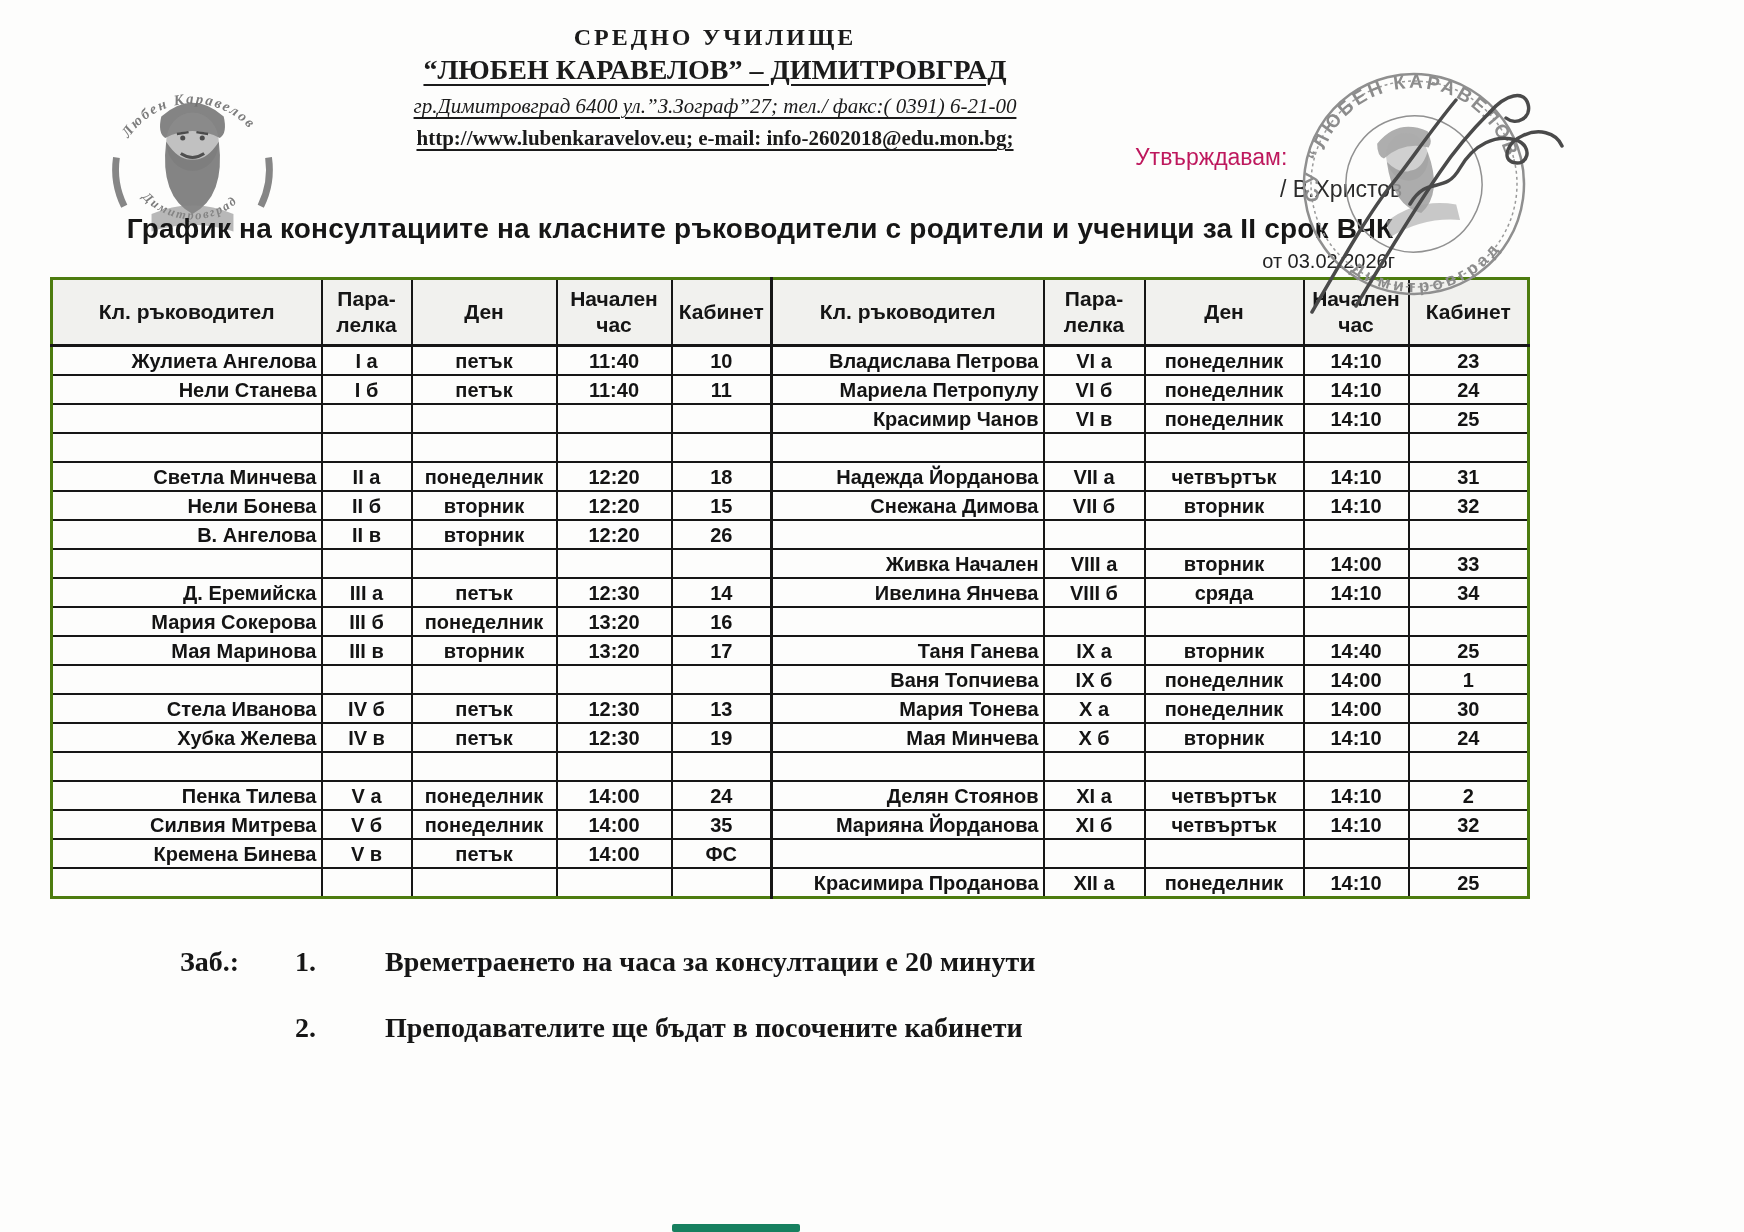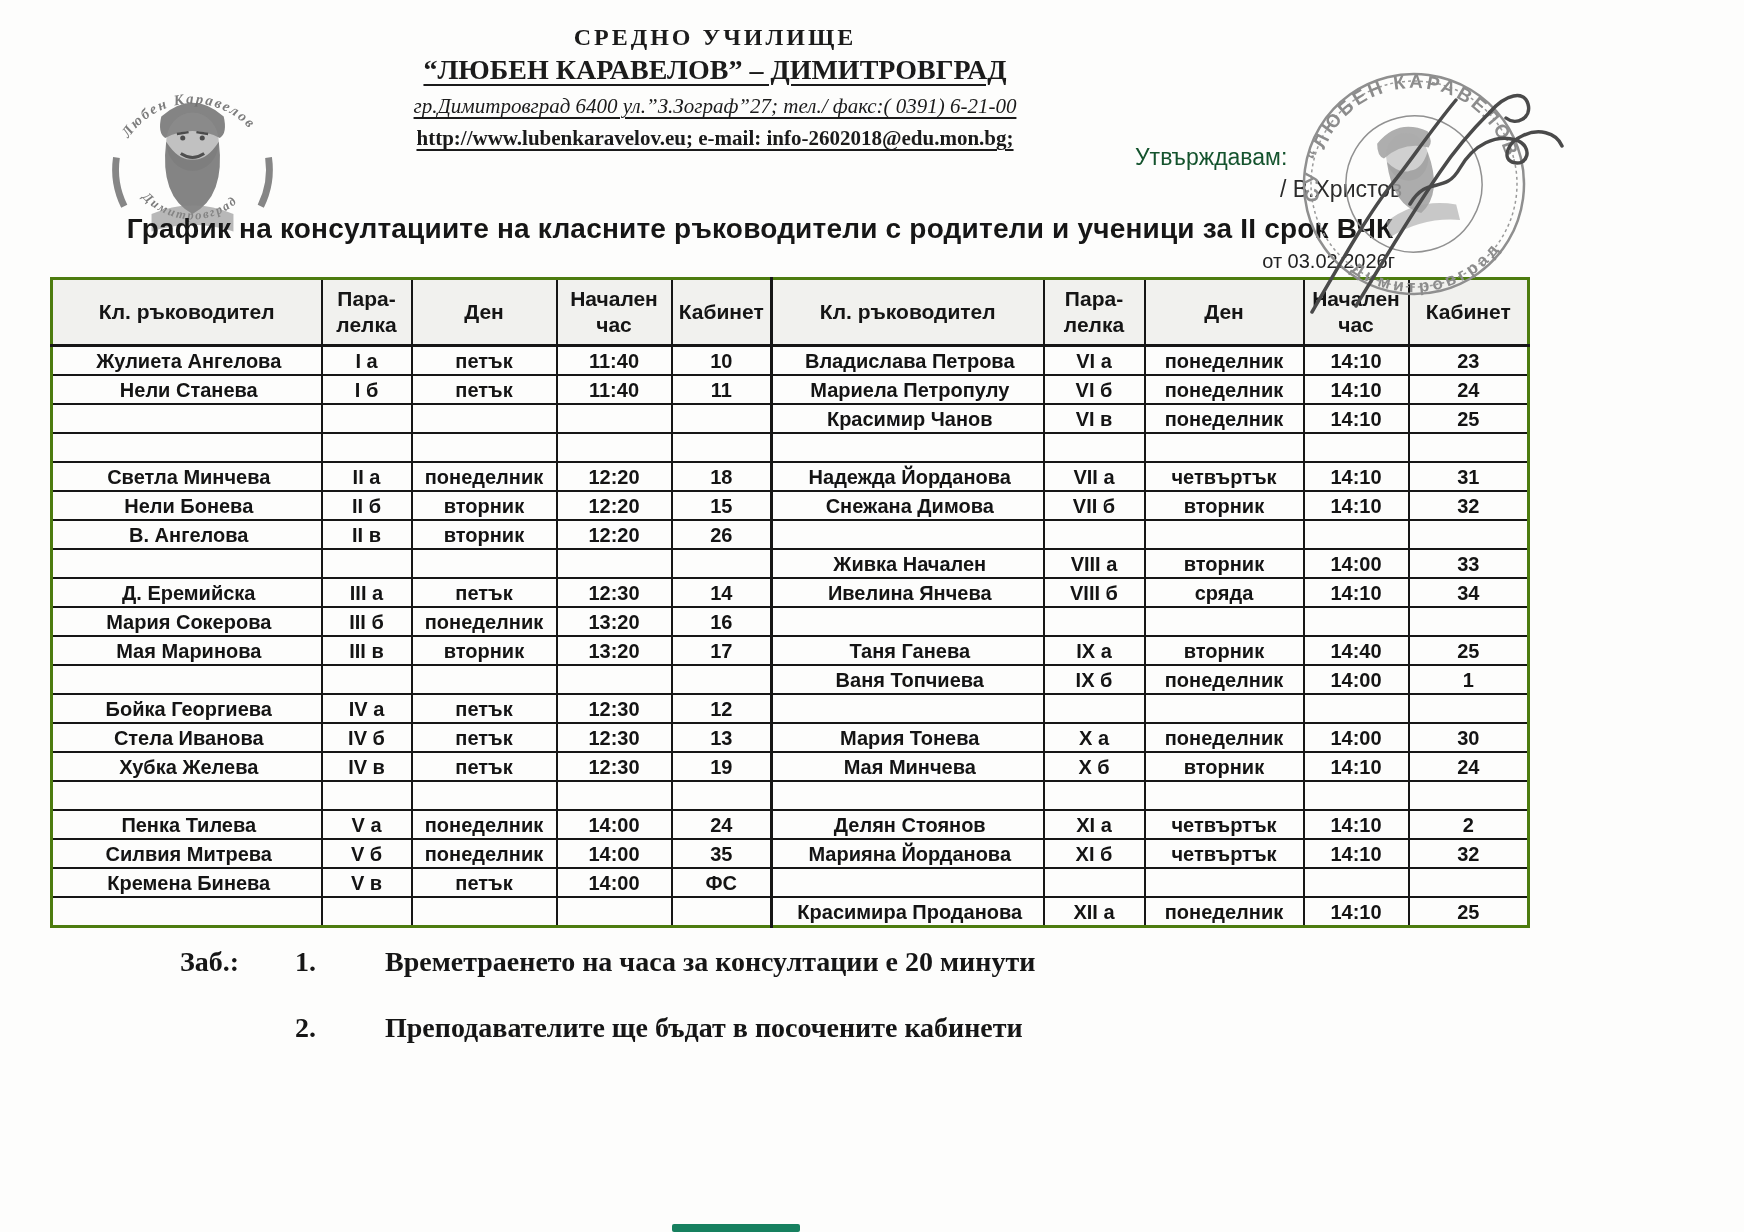--- a/index.html
+++ b/index.html
@@ -10,36 +10,36 @@
   
   .hdr-line{position:absolute;left:390px;width:650px;text-align:center;
     font-family:"Liberation Serif",serif;color:#1b1b1b;font-weight:bold;}
   .school-type{top:24px;font-size:24px;font-weight:bold;letter-spacing:3px;}
   .school-name{top:54px;font-size:28px;font-weight:bold;
     text-decoration:underline;text-decoration-thickness:2px;text-underline-offset:5px;}
   .school-addr{top:94px;font-size:21px;font-style:italic;font-weight:normal;
     text-decoration:underline;text-decoration-thickness:2px;text-underline-offset:4px;}
   .school-web{top:126px;font-size:21px;
     text-decoration:underline;text-decoration-thickness:2px;text-underline-offset:4px;}
-  .approve{position:absolute;left:1135px;top:144px;font-size:23px;color:#14532d;z-index:2;}
+  .approve{position:absolute;left:1135px;top:144px;font-size:23px;color:#be185d;z-index:2;}
   .approver{position:absolute;left:1280px;top:176px;font-size:23px;color:#2b2b2b;z-index:2;}
   .doc-title{position:absolute;left:35px;top:213px;width:1450px;text-align:center;
     font-size:28px;font-weight:bold;color:#161616;letter-spacing:0.2px;z-index:1;}
   .doc-date{position:absolute;left:1150px;top:250px;width:245px;text-align:right;
     font-size:20px;color:#222;}
   
   table.sched{position:absolute;left:50px;top:277px;border-collapse:collapse;
     table-layout:fixed;border:3px solid #4d7c0f;}
   table.sched th,table.sched td{border:2px solid #161616;overflow:hidden;}
   table.sched th{
     height:62px;font-size:21px;font-weight:bold;text-align:center;vertical-align:middle;
     white-space:pre-line;line-height:1.25;background:#f1f1ee;color:#151515;}
   table.sched td{height:27px;font-size:20px;font-weight:bold;text-align:center;
     vertical-align:middle;padding:0 4px;color:#141414;line-height:1;}
-  table.sched td:nth-child(1),table.sched td:nth-child(6){text-align:center;padding-left:8px;}
+  table.sched td:nth-child(1),table.sched td:nth-child(6){text-align:right;padding-left:8px;}
   table.sched th:nth-child(5),table.sched td:nth-child(5){border-right-width:3px;}
   table.sched thead tr th{border-bottom-width:3px;}
   
   .note-label{position:absolute;left:180px;top:946px;font-family:"Liberation Serif",serif;
     font-size:28px;font-weight:bold;color:#161616;}
   .note-num{position:absolute;left:295px;font-family:"Liberation Serif",serif;
     font-size:28px;font-weight:bold;color:#161616;}
   .note-text{position:absolute;left:385px;font-family:"Liberation Serif",serif;
     font-size:28px;font-weight:bold;color:#161616;}
   .n1{top:946px;} .n2{top:1012px;}
@@ -294,32 +294,20 @@
           <td></td>
           <td></td>
           <td></td>
           <td>Ваня Топчиева</td>
           <td>IX б</td>
           <td>понеделник</td>
           <td>14:00</td>
           <td>1</td>
         </tr>
         <tr>
-          <td>Бойка Георгиева</td>
-          <td>IV а</td>
-          <td>петък</td>
-          <td>12:30</td>
-          <td>12</td>
-          <td></td>
-          <td></td>
-          <td></td>
-          <td></td>
-          <td></td>
-        </tr>
-        <tr>
           <td>Стела Иванова</td>
           <td>IV б</td>
           <td>петък</td>
           <td>12:30</td>
           <td>13</td>
           <td>Мария Тонева</td>
           <td>X а</td>
           <td>понеделник</td>
           <td>14:00</td>
           <td>30</td>

